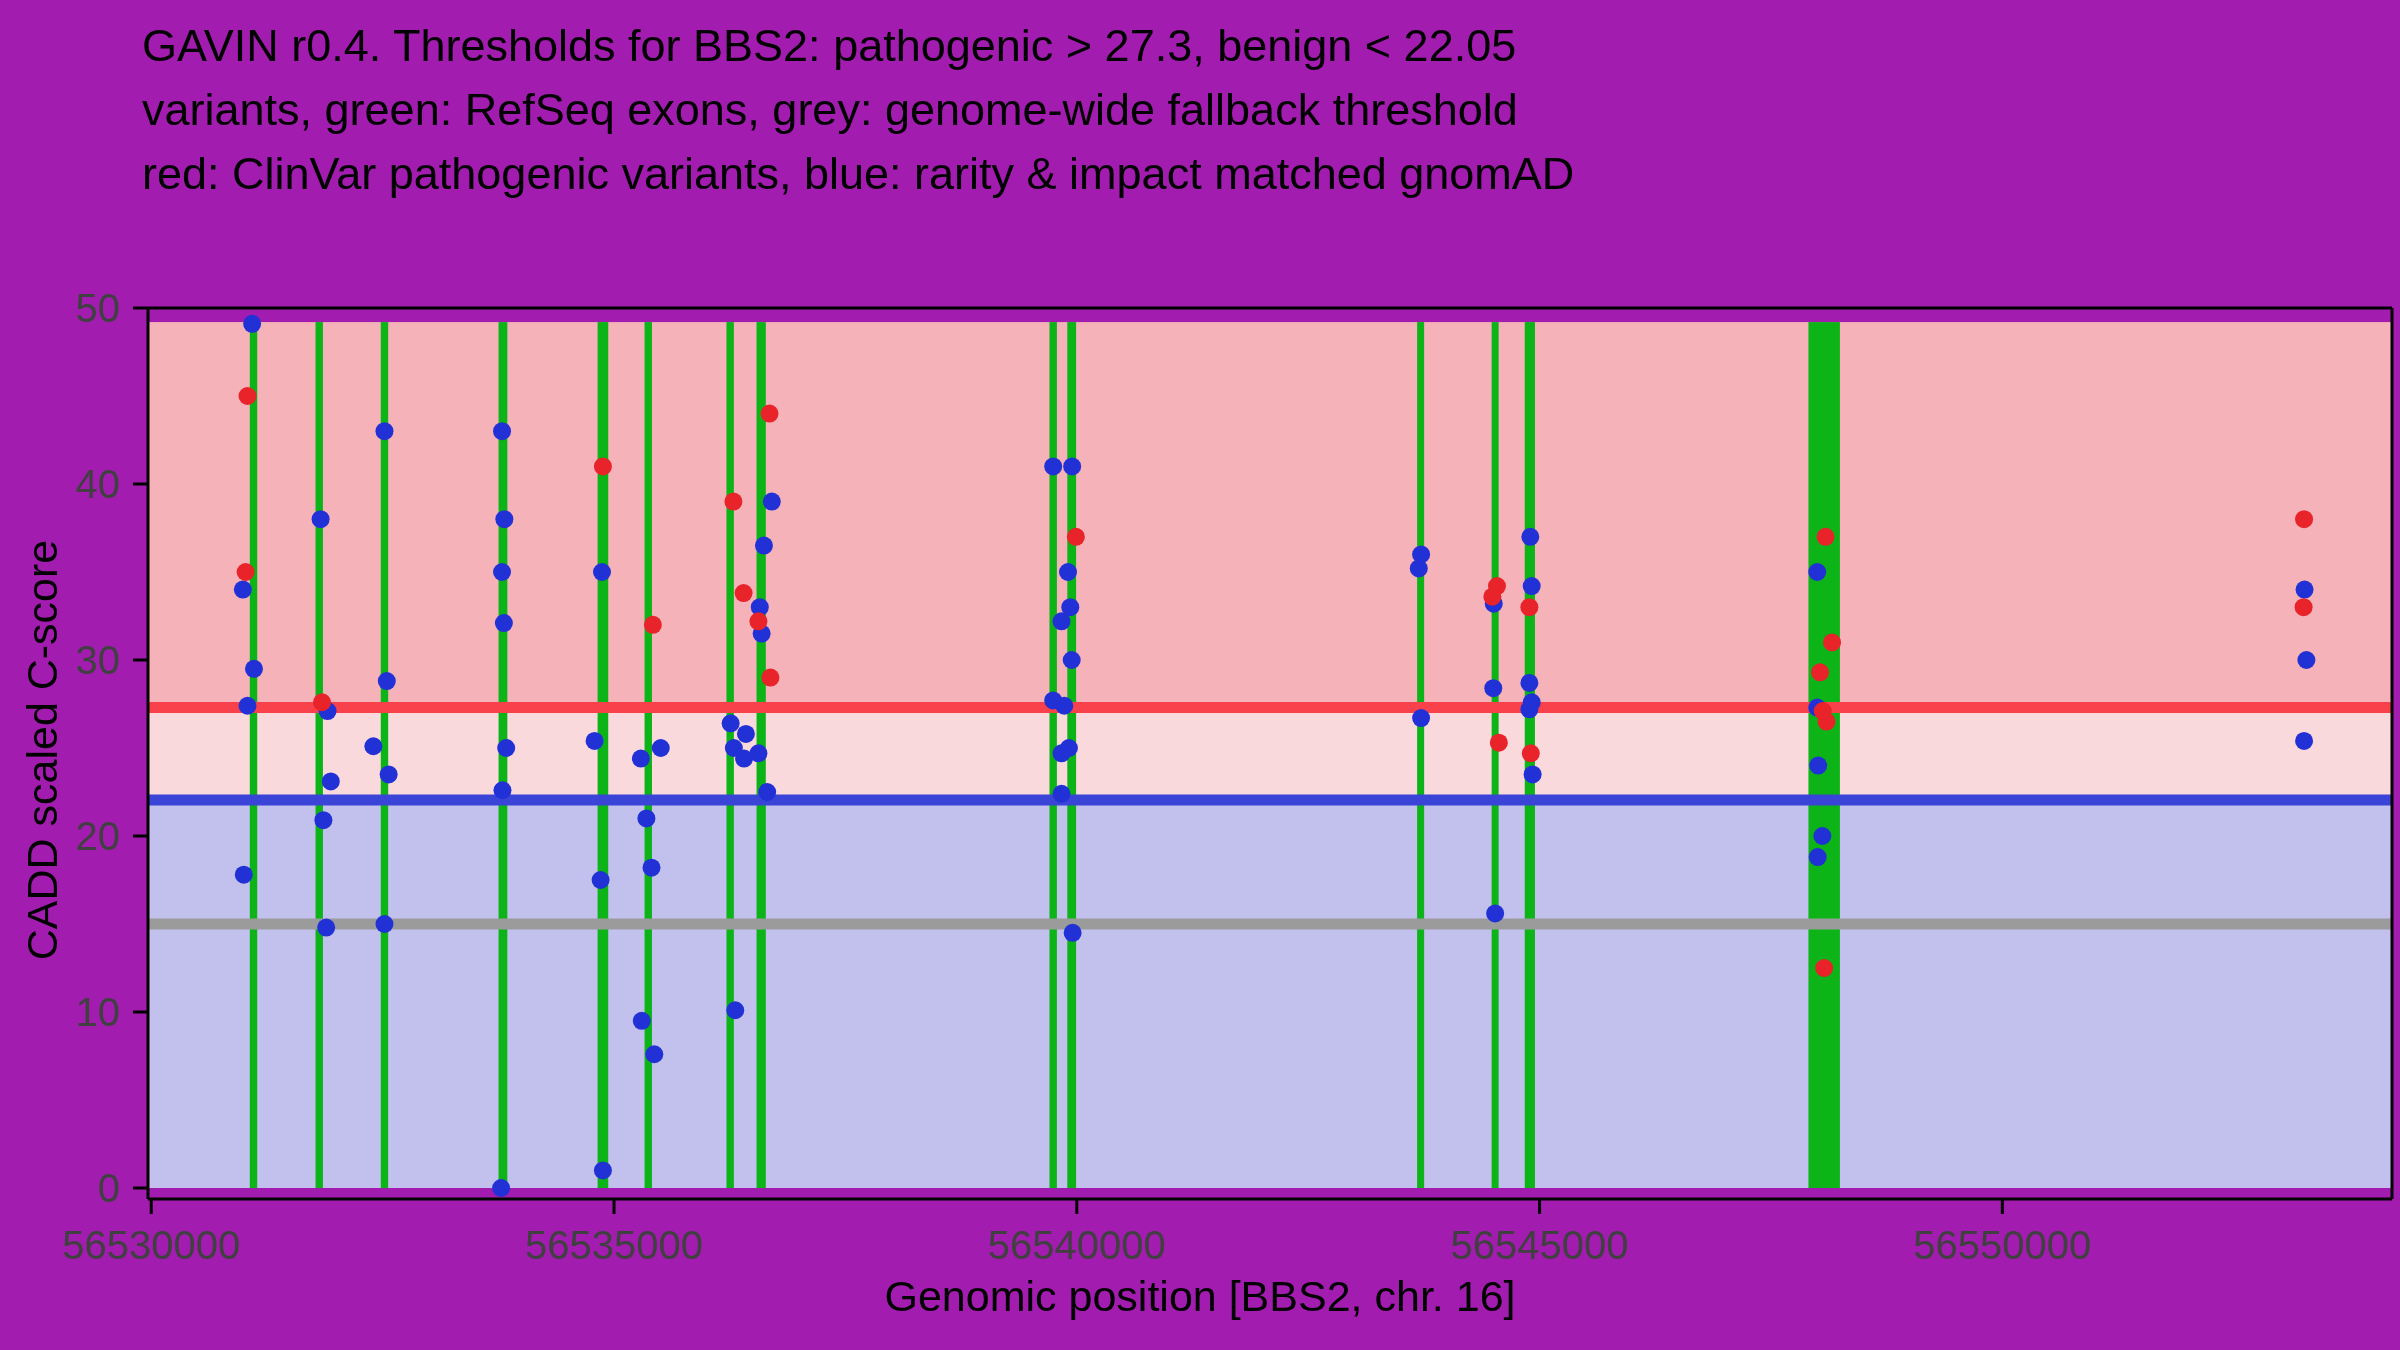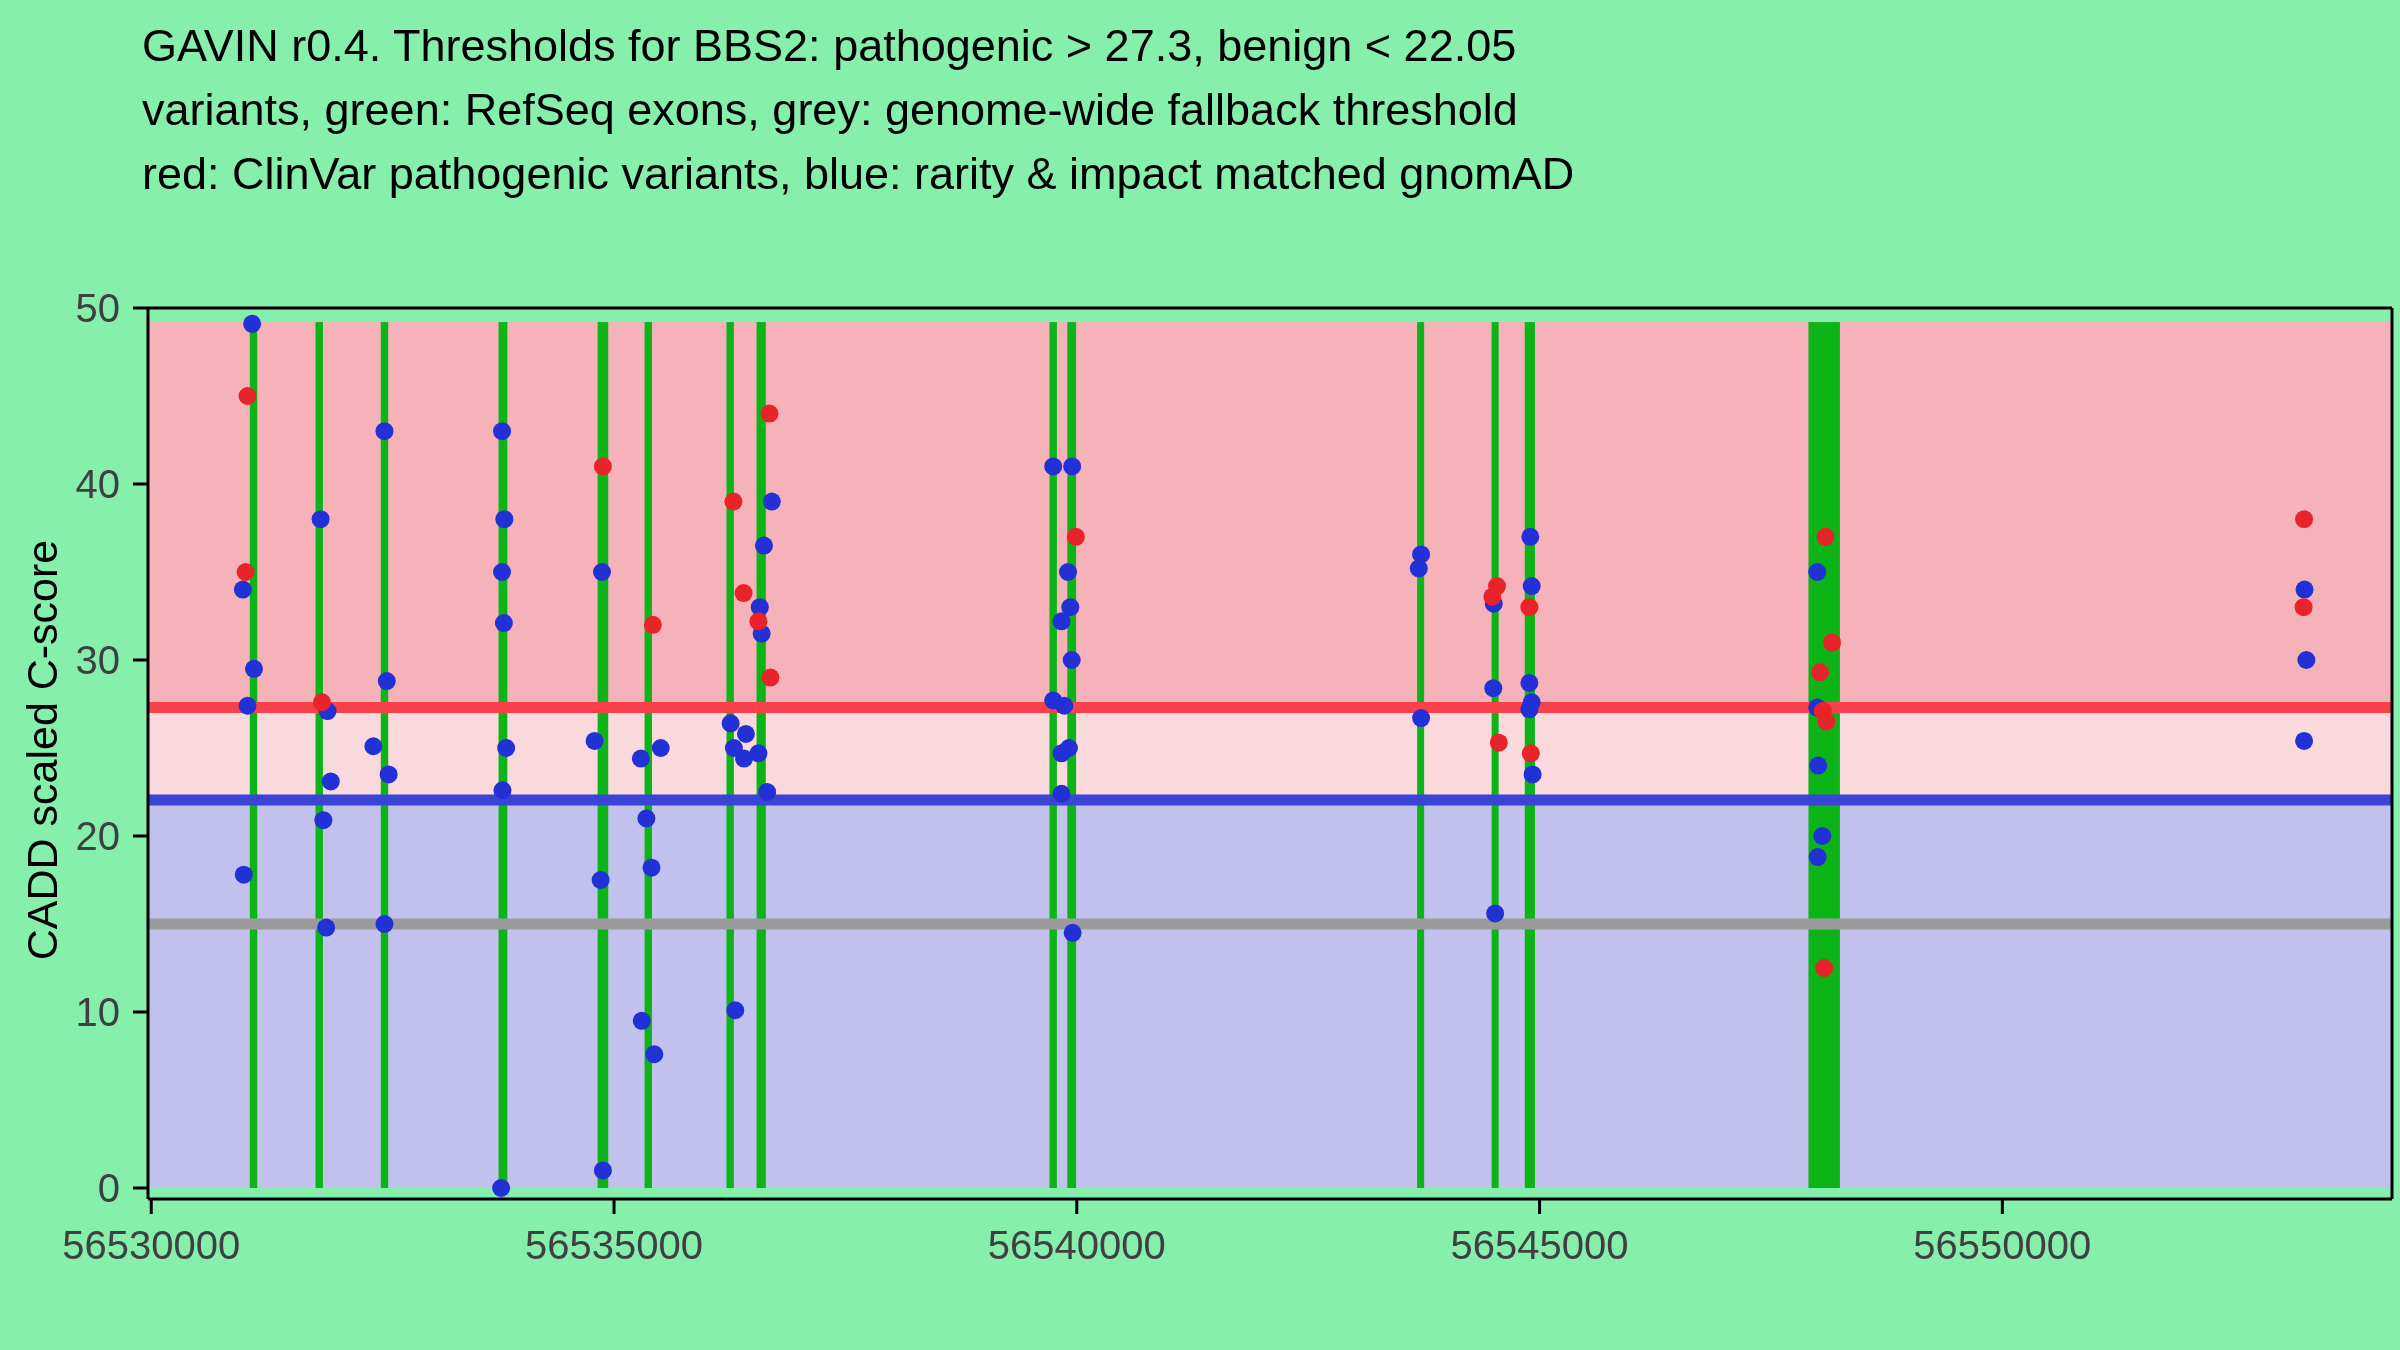--- a/index.html
+++ b/index.html
@@ -4,21 +4,21 @@
 <style>
   html, body {
     margin: 0;
     padding: 0;
     background: #ffffff;
   }
   .page {
     position: relative;
     width: 2400px;
     height: 1350px;
-    background: #86efac;
+    background: #a21caf;
     overflow: hidden;
     font-family: "Liberation Sans", sans-serif;
   }
   .title-block {
     position: absolute;
     left: 142px;
     top: 14px;
     color: #000000;
   }
   .title-line {
@@ -205,14 +205,15 @@
       <text x="614.0152608785316" y="1259" text-anchor="middle" font-size="40" fill="#404040" font-family="&quot;Liberation Sans&quot;, sans-serif">56535000</text>
       <line x1="1076.7910909465868" x2="1076.7910909465868" y1="1199" y2="1214" stroke="#000000" stroke-width="3"></line>
       <text x="1076.7910909465868" y="1259" text-anchor="middle" font-size="40" fill="#404040" font-family="&quot;Liberation Sans&quot;, sans-serif">56540000</text>
       <line x1="1539.566921014642" x2="1539.566921014642" y1="1199" y2="1214" stroke="#000000" stroke-width="3"></line>
       <text x="1539.566921014642" y="1259" text-anchor="middle" font-size="40" fill="#404040" font-family="&quot;Liberation Sans&quot;, sans-serif">56545000</text>
       <line x1="2002.3427510826973" x2="2002.3427510826973" y1="1199" y2="1214" stroke="#000000" stroke-width="3"></line>
       <text x="2002.3427510826973" y="1259" text-anchor="middle" font-size="40" fill="#404040" font-family="&quot;Liberation Sans&quot;, sans-serif">56550000</text>
     </svg>
 
   <div class="y-axis-title">CADD scaled C-score</div>
+  <div class="x-axis-title">Genomic position [BBS2, chr. 16]</div>
 
 </div>
 
 </body></html>

